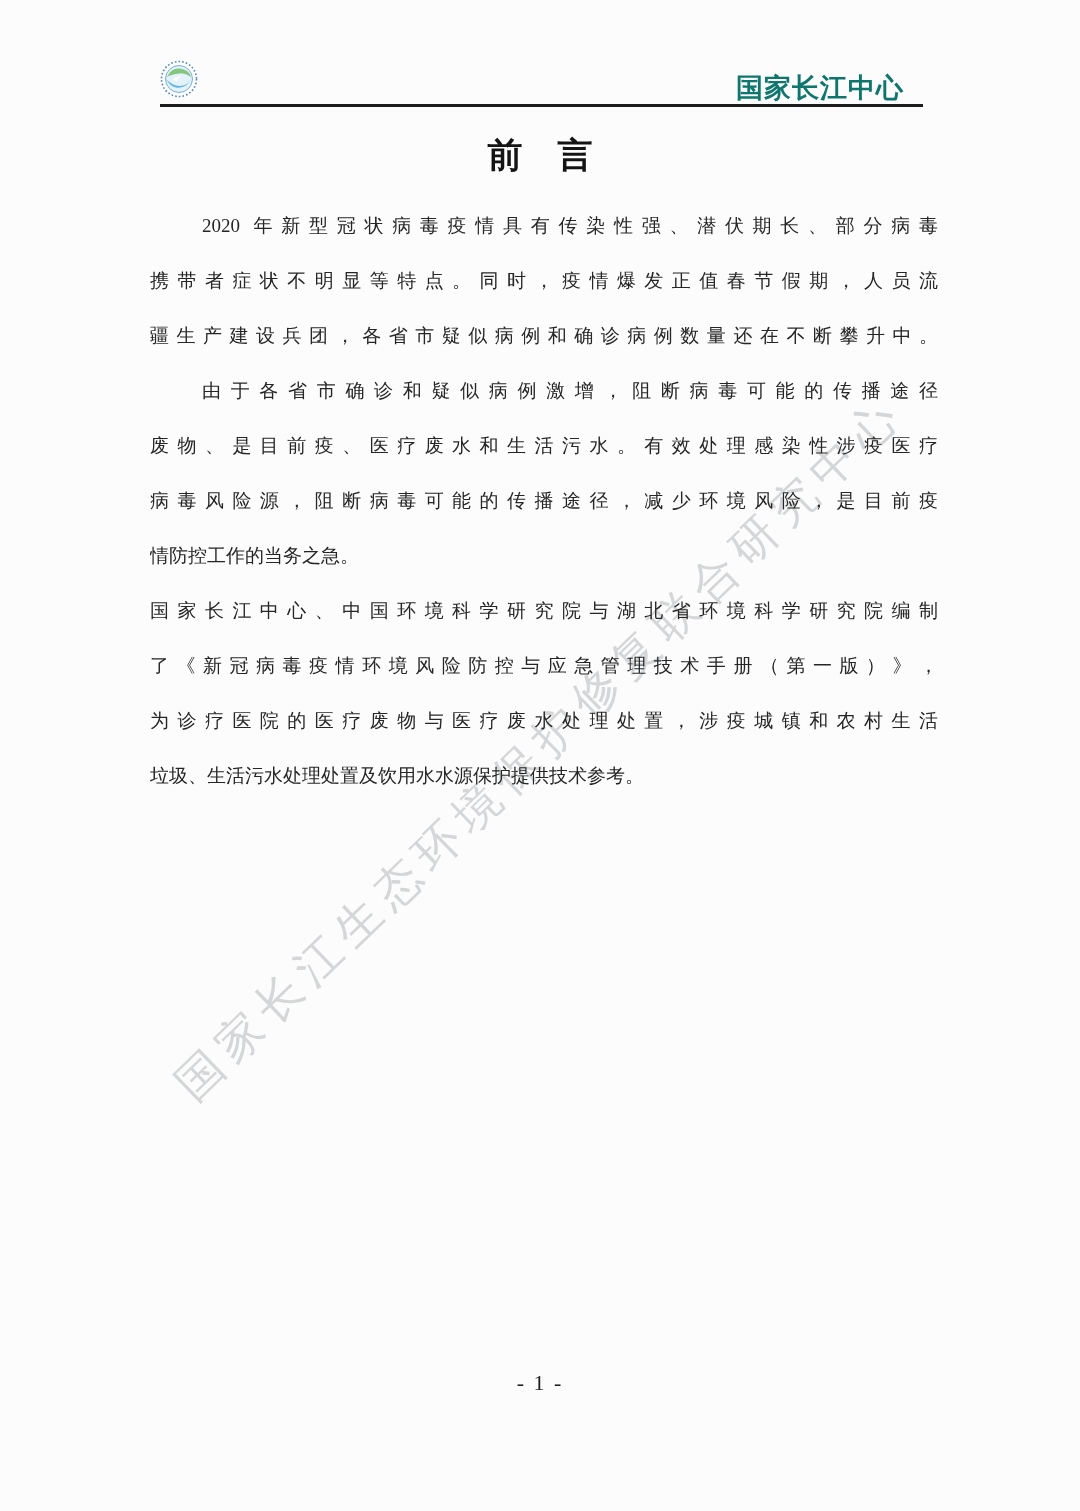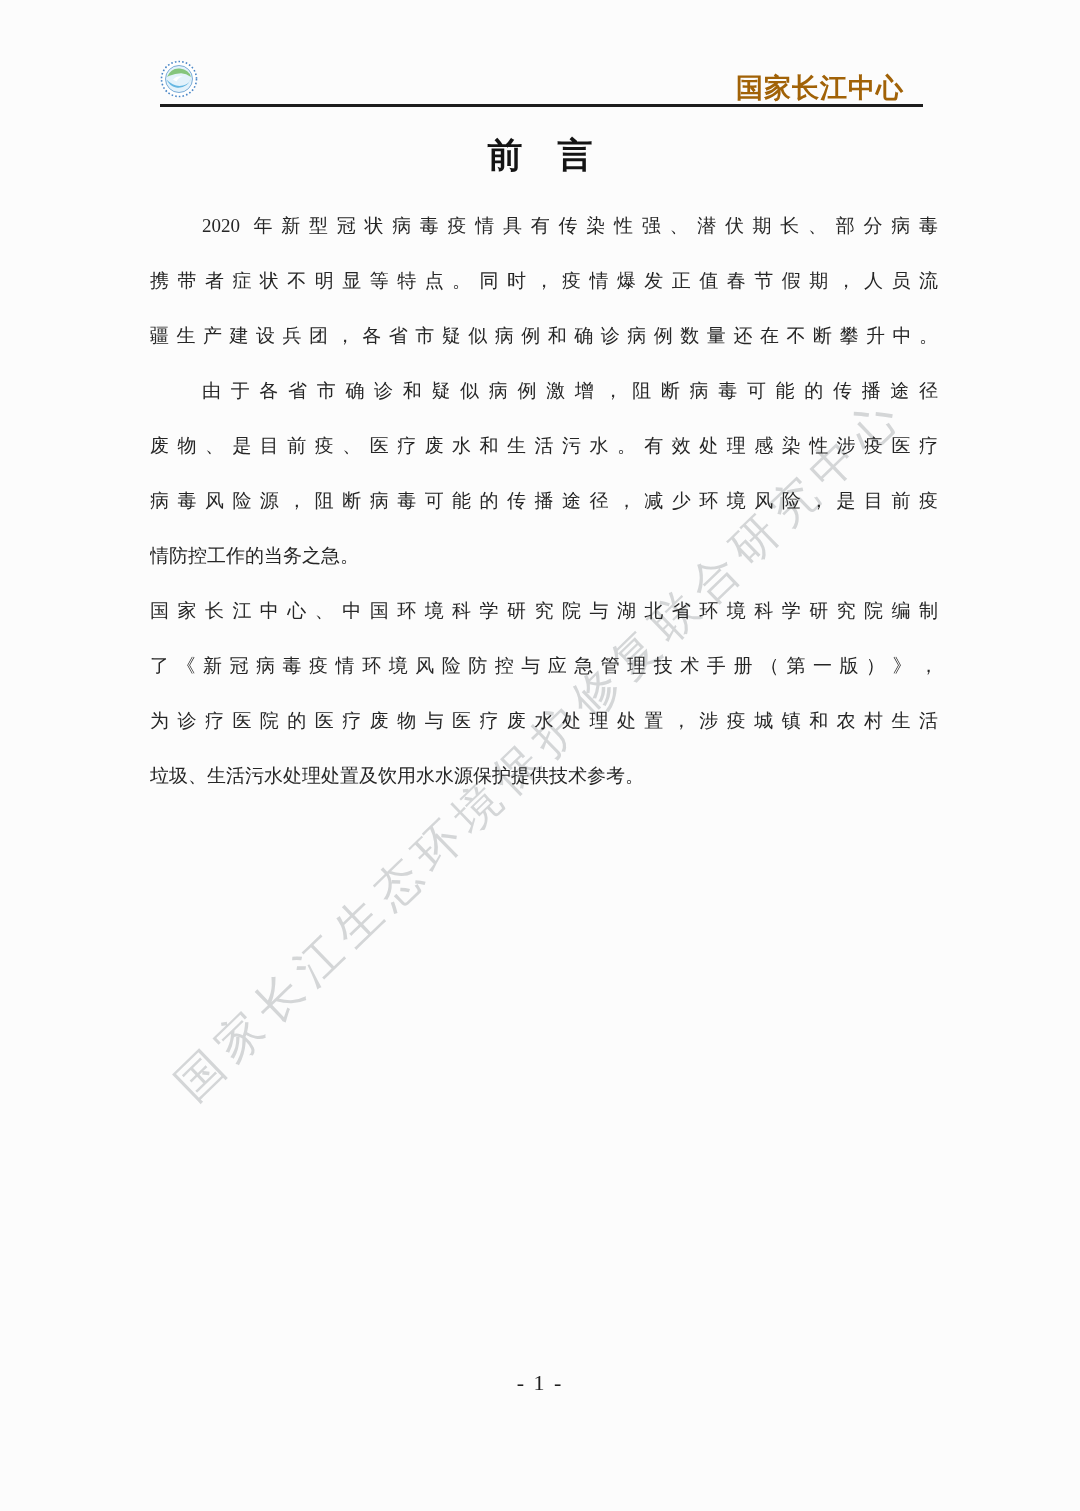--- a/index.html
+++ b/index.html
@@ -19,21 +19,21 @@
     font-size:46px;letter-spacing:9px;white-space:nowrap;
     color:#a9adb1;opacity:.48;
     font-family:"Liberation Serif","DejaVu Serif",serif;
     pointer-events:none;
   }
   
   .header-logo{position:absolute;left:160px;top:60px;width:38px;height:42px;}
   .header-org{
     position:absolute;top:70px;right:176px;
     font-family:"Liberation Sans","DejaVu Sans",sans-serif;
-    font-weight:bold;font-size:27px;color:#a16207;letter-spacing:1px;
+    font-weight:bold;font-size:27px;color:#0f766e;letter-spacing:1px;
   }
   .header-rule{
     position:absolute;left:160px;top:104px;width:763px;height:3px;
     background:#1d1d1d;
   }
   
   .doc-title{
     position:absolute;top:132px;left:0;width:1080px;text-align:center;
     font-family:"Liberation Sans","DejaVu Sans",sans-serif;
     font-weight:bold;font-size:35px;color:#141414;white-space:pre;

